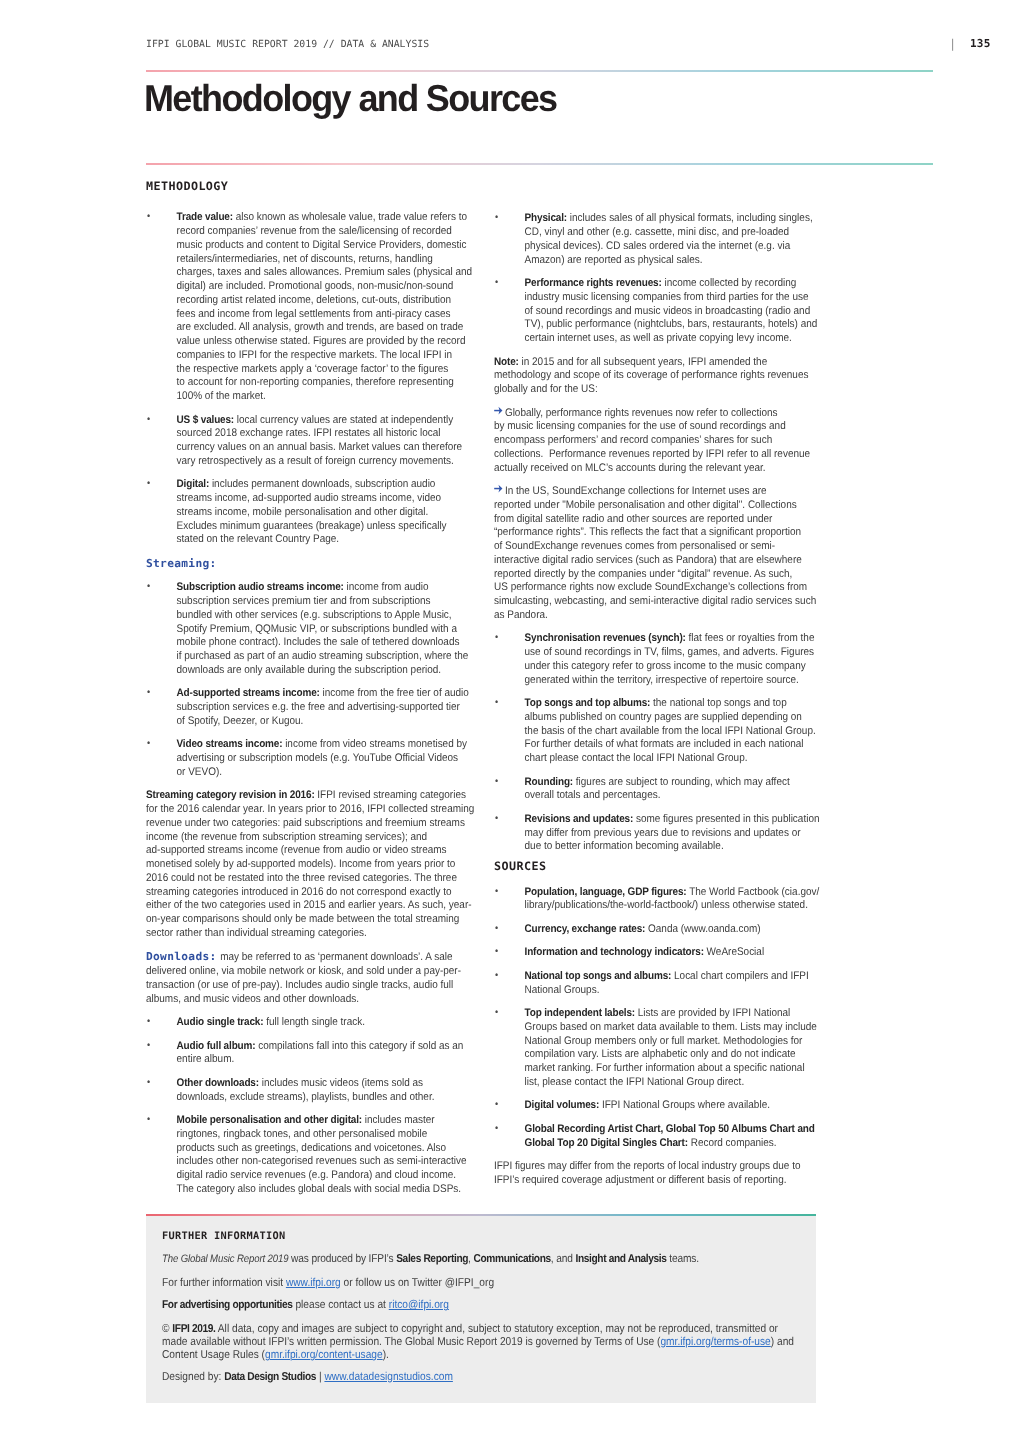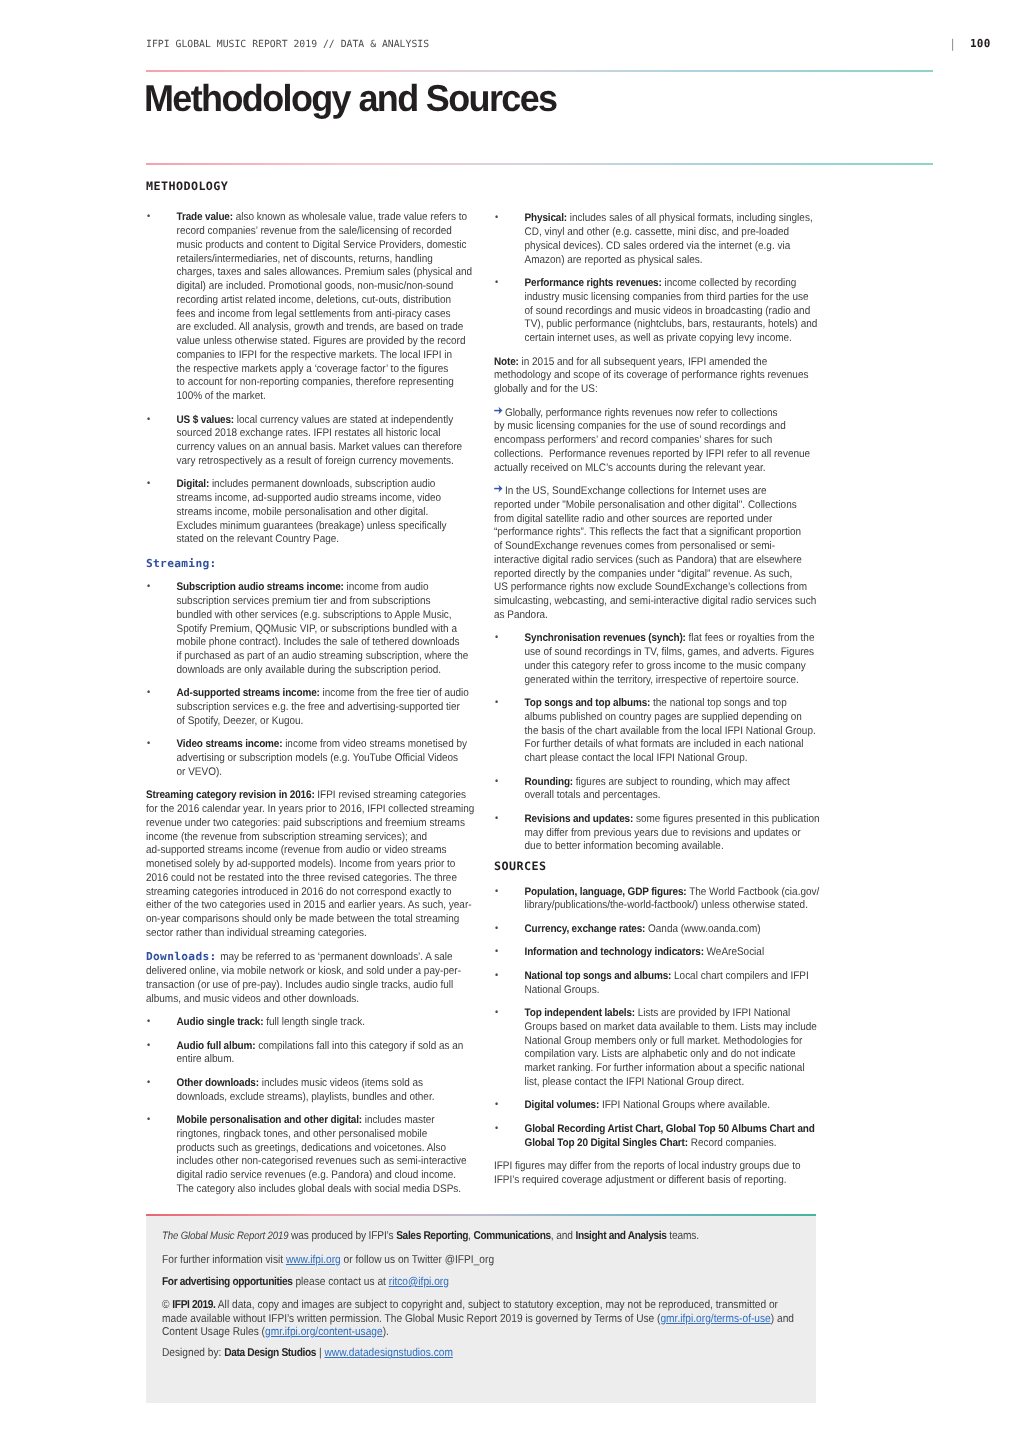--- a/index.html
+++ b/index.html
@@ -52,21 +52,21 @@
   .fwrap .b{letter-spacing:-0.42px;font-size:11.45px;}
   .fwrap .it{font-size:10.8px;}
   .lnk{color:#2e6ec4;text-decoration:underline;}
 </style>
 </head>
 <body>
 
 <div class="page">
 <div class="running-head">IFPI GLOBAL MUSIC REPORT 2019 // DATA &amp; ANALYSIS</div>
 <div class="pipe">|</div>
-<div class="pagenum">100</div>
+<div class="pagenum">135</div>
 <div class="rule" style="top:69.5px"></div>
 <div class="doc-title">Methodology and Sources</div>
 <div class="rule" style="top:163.2px"></div>
 <div class="col colL">
 <div class="sect-h" style="margin-bottom:17.5px">METHODOLOGY</div>
 <div class="blk" style="margin-bottom:9.75px">
         <span class="bul">•</span>
         <div class="ln"><span class="b">Trade value:</span><span> also known as wholesale value, trade value refers to</span></div>
         <div class="ln">record companies’ revenue from the sale/licensing of recorded</div>
         <div class="ln">music products and content to Digital Service Providers, domestic</div>
@@ -284,20 +284,21 @@
         <div class="ln"><span class="b">Global Top 20 Digital Singles Chart:</span><span> Record companies.</span></div>
       </div>
 <div>
         <div class="ln">IFPI figures may differ from the reports of local industry groups due to</div>
         <div class="ln">IFPI’s required coverage adjustment or different basis of reporting.</div>
       </div>
 </div>
 <div class="frule"></div>
 <div class="footer"></div>
 <div class="fwrap">
+<div class="f-h" style="margin-bottom:10px">FURTHER INFORMATION</div>
 <div style="margin-bottom:10.2px;letter-spacing:-0.16px"><span class="it">The Global Music Report 2019</span><span> was produced by IFPI’s </span><span class="b">Sales Reporting</span><span>, </span><span class="b">Communications</span><span>, and </span><span class="b">Insight and Analysis</span><span> teams.</span></div>
 <div style="margin-bottom:9px"><span>For further information visit </span><span class="lnk">www.ifpi.org</span><span> or follow us on Twitter @IFPI_org</span></div>
 <div style="margin-bottom:9.75px"><span class="b">For advertising opportunities</span><span> please contact us at </span><span class="lnk">ritco@ifpi.org</span></div>
 <div style="margin-bottom:8.1px">
         <div class="ln"><span>© </span><span class="b">IFPI 2019.</span><span> All data, copy and images are subject to copyright and, subject to statutory exception, may not be reproduced, transmitted or</span></div>
         <div class="ln"><span>made available without IFPI’s written permission. The Global Music Report 2019 is governed by Terms of Use (</span><span class="lnk">gmr.ifpi.org/terms-of-use</span><span>) and</span></div>
         <div class="ln"><span>Content Usage Rules (</span><span class="lnk">gmr.ifpi.org/content-usage</span><span>).</span></div>
       </div>
 <div><span>Designed by: </span><span class="b">Data Design Studios</span><span> | </span><span class="lnk">www.datadesignstudios.com</span></div>
 </div>

